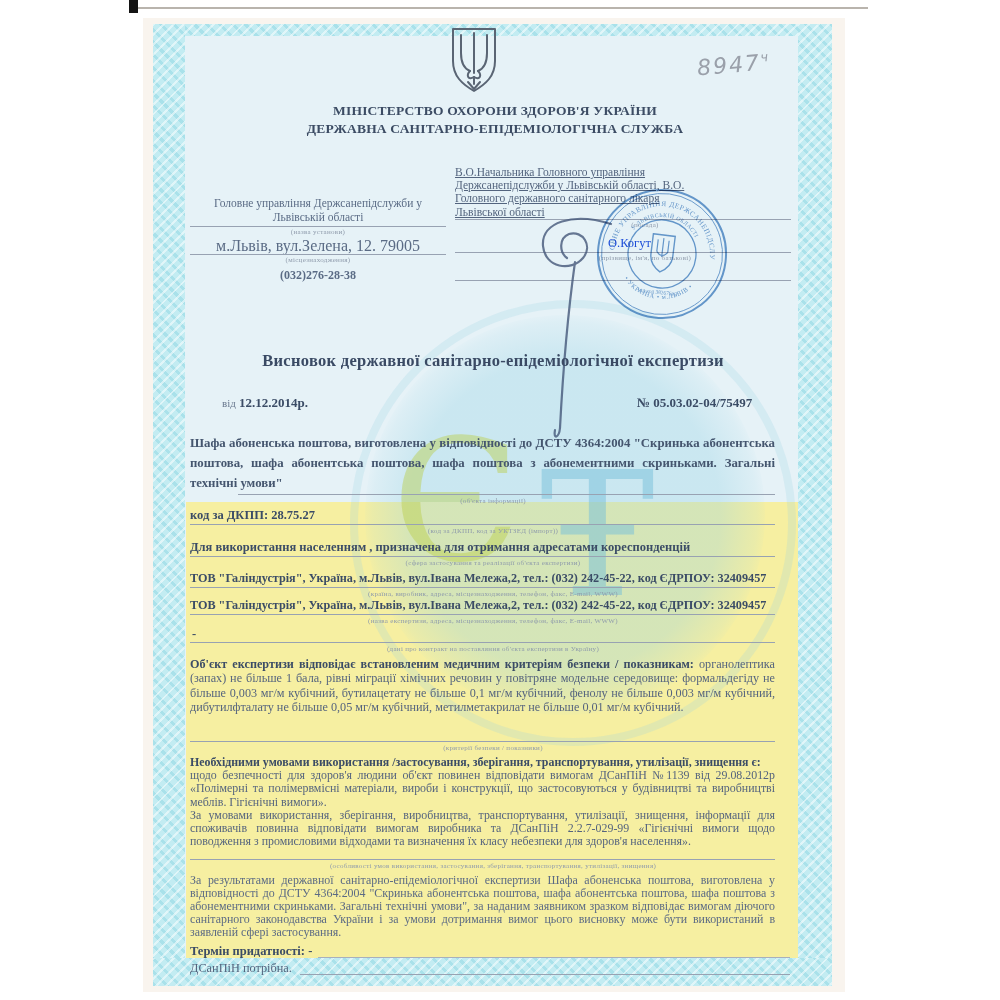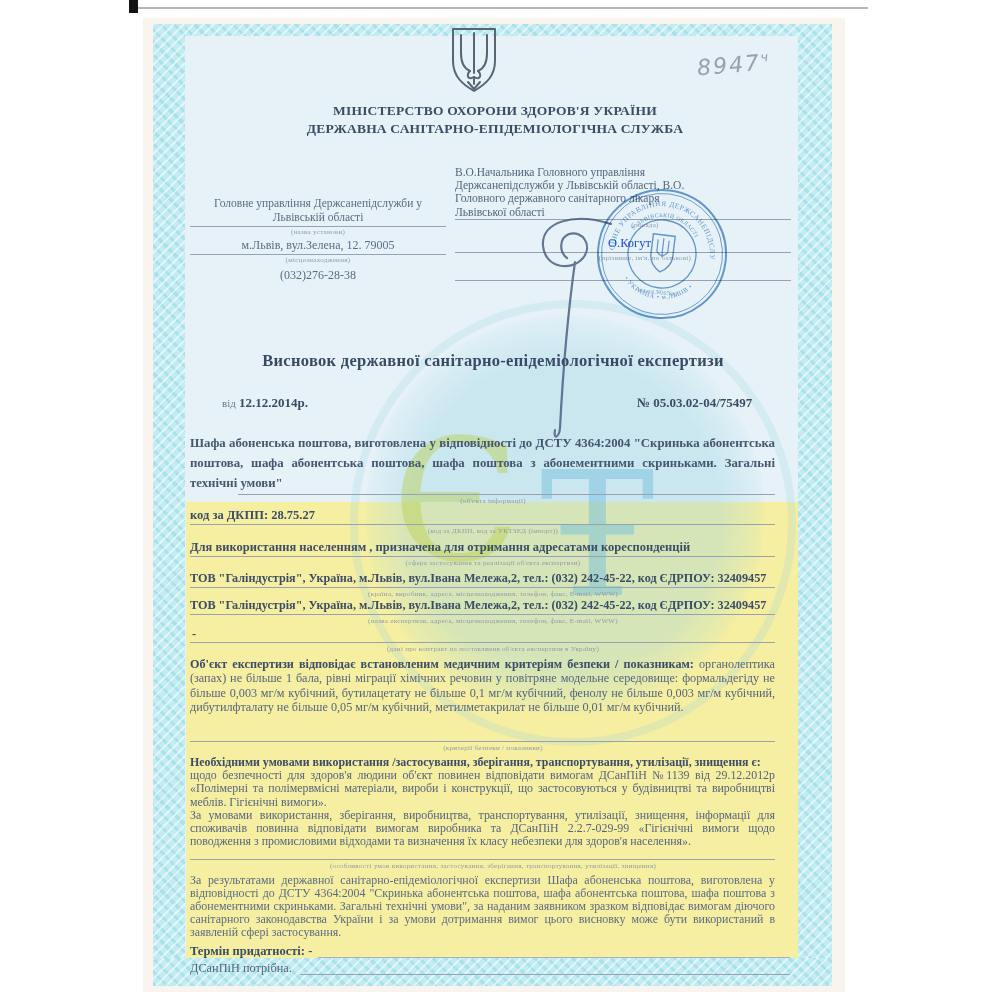--- a/index.html
+++ b/index.html
@@ -21,21 +21,21 @@
   #wm-ring{left:350px;top:300px;width:430px;height:430px;border-radius:50%;
            border:8px solid rgba(150,210,228,.22);}
   #wm-disc{left:365px;top:315px;width:400px;height:400px;border-radius:50%;
            background:radial-gradient(circle, rgba(148,210,228,.34) 0 55%, rgba(148,210,228,.12) 68%, transparent 72%);}
   .wm-glyph{font-family:"DejaVu Serif",serif;line-height:1;}
   #yellow{left:186px;top:502px;width:612px;height:456px;background:#f6efa1;}
   
   .c{ text-align:center;}
   .ministry{font-size:13.5px;font-weight:bold;line-height:1.35;color:#3c4c64;letter-spacing:.2px;text-align:center;}
   .h-approve{font-size:13.5px;font-weight:bold;color:#3c4c64;}
-  .small-lines{font-size:11.5px;line-height:13.2px;color:#53647e;}
+  .small-lines{font-size:11.5px;line-height:13.2px;color:#53647e;text-decoration:underline;}
   .org-lines{font-size:11.5px;line-height:13.5px;color:#5a6b85;}
   .caption{font-size:7px;color:#8e9aab;letter-spacing:.3px;white-space:nowrap;}
   .rule{border-top:1px solid #98a2b2;height:0;}
   .doc-title{font-size:16.5px;font-weight:bold;color:#3a4a64;letter-spacing:.3px;}
   .bold-val{font-size:12.5px;font-weight:bold;color:#3b4c66;white-space:nowrap;}
   .para{font-size:12.2px;line-height:14.4px;text-align:justify;color:#55647e;}
   .lead{font-weight:bold;color:#3b4c66;}
   .note{font-family:"DejaVu Sans","Liberation Sans",sans-serif;font-style:italic;
         color:#9aa0aa;font-size:22px;transform:rotate(-5deg);letter-spacing:2px;}
   .note sup{font-size:13px;}
@@ -83,24 +83,24 @@
     <div>МІНІСТЕРСТВО ОХОРОНИ ЗДОРОВ'Я УКРАЇНИ</div>
     <div>ДЕРЖАВНА САНІТАРНО-ЕПІДЕМІОЛОГІЧНА СЛУЖБА</div>
   </div>
 
   <div class="abs c org-lines" style="left:178px;top:197px;width:280px;">
     <div>Головне управління Держсанепідслужби у</div>
     <div>Львівській області</div>
   </div>
   <div class="abs rule" style="left:190px;top:226px;width:256px;"></div>
   <div class="abs c caption" style="left:190px;top:228px;width:256px;">(назва установи)</div>
-  <div class="abs c org-lines" style="left:178px;top:239px;width:280px;font-size:12px;">м.Львів, вул.Зелена, 12. 79005</div>
+  <div class="abs c org-lines" style="left:178px;top:239px;width:280px;font-size:16px;">м.Львів, вул.Зелена, 12. 79005</div>
   <div class="abs rule" style="left:190px;top:254px;width:256px;"></div>
   <div class="abs c caption" style="left:190px;top:256px;width:256px;">(місцезнаходження)</div>
-  <div class="abs c org-lines" style="left:178px;top:269px;width:280px;font-size:12px;">(032)276-28-38</div>
+  <div class="abs c org-lines" style="left:178px;top:269px;width:280px;font-size:12px;font-weight:bold;">(032)276-28-38</div>
 
   <div class="abs small-lines" style="left:455px;top:166px;width:345px;">
     <div>В.О.Начальника Головного управління</div>
     <div>Держсанепідслужби у Львівській області, В.О.</div>
     <div>Головного державного санітарного лікаря</div>
     <div>Львівської області</div>
   </div>
   <div class="abs rule" style="left:455px;top:219px;width:336px;"></div>
   <div class="abs c caption" style="left:500px;top:221px;width:290px;">(посада)</div>
   <div class="abs" style="left:608px;top:236px;font-size:12.5px;color:#1d4ed8;">О.Когут</div>
@@ -175,21 +175,21 @@
 
   <div class="abs para" style="left:190px;top:657px;width:585px;">
     <span class="lead">Об'єкт експертизи відповідає встановленим медичним критеріям безпеки / показникам:</span>
     <span>органолептика (запах) не більше 1 бала, рівні міграції хімічних речовин у повітряне модельне середовище: формальдегіду не більше 0,003 мг/м кубічний, бутилацетату не більше 0,1 мг/м кубічний, фенолу не більше 0,003 мг/м кубічний, дибутилфталату не більше 0,05 мг/м кубічний, метилметакрилат не більше 0,01 мг/м кубічний.</span>
   </div>
   <div class="abs rule" style="left:190px;top:741px;width:585px;"></div>
   <div class="abs c caption" style="left:185px;top:744px;width:616px;">(критерії безпеки / показники)</div>
 
   <div class="abs para" style="left:190px;top:756px;width:585px;font-size:11.9px;line-height:13.2px;">
     <div><span class="lead">Необхідними умовами використання /застосування, зберігання, транспортування, утилізації, знищення є:</span></div>
-    <div>щодо безпечності для здоров'я людини об'єкт повинен відповідати вимогам ДСанПіН №1139 від 29.12.2012р «Полімерні та полімервмісні матеріали, вироби і конструкції, що застосовуються у будівництві та виробництві меблів. Гігієнічні вимоги».</div>
+    <div>щодо безпечності для здоров'я людини об'єкт повинен відповідати вимогам ДСанПіН №1139 від 29.08.2012р «Полімерні та полімервмісні матеріали, вироби і конструкції, що застосовуються у будівництві та виробництві меблів. Гігієнічні вимоги».</div>
     <div>За умовами використання, зберігання, виробництва, транспортування, утилізації, знищення, інформації для споживачів повинна відповідати вимогам виробника та ДСанПіН 2.2.7-029-99 «Гігієнічні вимоги щодо поводження з промисловими відходами та визначення їх класу небезпеки для здоров'я населення».</div>
   </div>
   <div class="abs rule" style="left:190px;top:859px;width:585px;"></div>
   <div class="abs c caption" style="left:185px;top:862px;width:616px;">(особливості умов використання, застосування, зберігання, транспортування, утилізації, знищення)</div>
 
   <div class="abs para" style="left:190px;top:874px;width:585px;font-size:11.9px;line-height:12.9px;color:#5b6a84;">За результатами державної санітарно-епідеміологічної експертизи Шафа абоненська поштова, виготовлена у відповідності до ДСТУ 4364:2004 "Скринька абонентська поштова, шафа абонентська поштова, шафа поштова з абонементними скриньками. Загальні технічні умови", за наданим заявником зразком відповідає вимогам діючого санітарного законодавства України і за умови дотримання вимог цього висновку  може бути використаний в заявленій сфері застосування.</div>
 
   <div class="abs bold-val" style="left:190px;top:944px;">Термін придатності: -</div>
   <div class="abs rule" style="left:318px;top:957px;width:472px;border-top-color:#a8b0bd;"></div>
 

